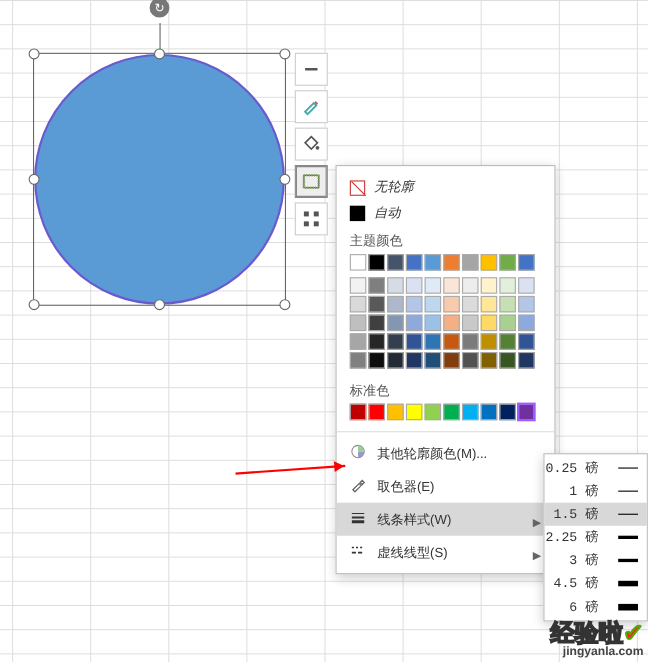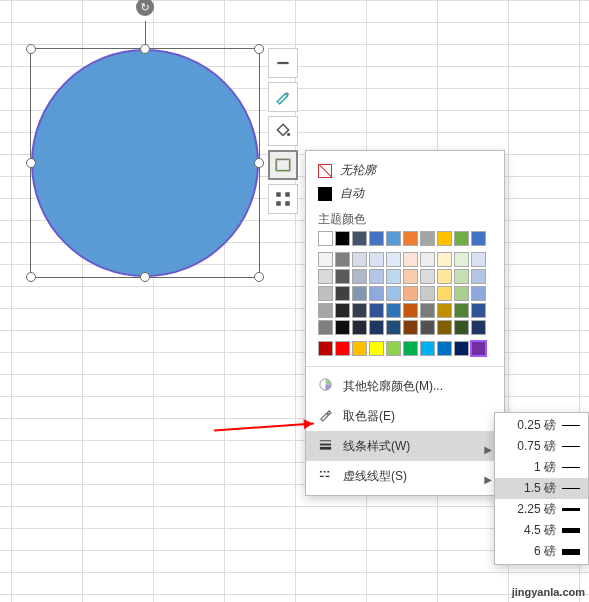--- a/index.html
+++ b/index.html
@@ -83,22 +83,23 @@
   .divider { height:1px; background:#ddd; margin:4px 0; }
   
   .submenu {
     position: absolute; left: 494px; top: 412px;
     width: 95px; background: #fff; border:1px solid #bbb;
     box-shadow:0 3px 10px rgba(0,0,0,0.2);
     padding: 2px 0;
   }
   .wrow {
     display:flex; align-items:center; justify-content:flex-end;
-    gap:6px; padding:2px 8px 2px 6px; cursor:pointer;
+    gap:18px; padding:2px 8px 2px 6px; cursor:pointer;
     font-size: 12px;
+    font-family: Liberation Mono, monospace;
   }
   .wrow.hover { background:#d8d8d8; }
   .wrow .lbl { min-width:48px; text-align:right; }
   .wrow .prev { flex:0 0 18px; height:12px; display:flex; align-items:center; justify-content:flex-start; }
   .wrow .prev span { display:block; width:18px; background:#000; }
   
   .arrow {
     position:absolute; left:214px; top:426px;
     width:100px; height:2px; background:#f00;
     transform: rotate(-4deg);
@@ -240,20 +241,21 @@
       <div class="sw" style="background: rgb(13, 13, 13);"></div>
       <div class="sw" style="background: rgb(34, 43, 53);"></div>
       <div class="sw" style="background: rgb(32, 55, 100);"></div>
       <div class="sw" style="background: rgb(31, 78, 120);"></div>
       <div class="sw" style="background: rgb(131, 60, 12);"></div>
       <div class="sw" style="background: rgb(82, 82, 82);"></div>
       <div class="sw" style="background: rgb(128, 96, 0);"></div>
       <div class="sw" style="background: rgb(55, 86, 35);"></div>
       <div class="sw" style="background: rgb(32, 55, 100);"></div>
     </div>
+  <div class="sect">标准色</div>
   <div class="std-grid" id="std-grid">
       <div class="sw" style="background: rgb(192, 0, 0);"></div>
       <div class="sw" style="background: rgb(255, 0, 0);"></div>
       <div class="sw" style="background: rgb(255, 192, 0);"></div>
       <div class="sw" style="background: rgb(255, 255, 0);"></div>
       <div class="sw" style="background: rgb(146, 208, 80);"></div>
       <div class="sw" style="background: rgb(0, 176, 80);"></div>
       <div class="sw" style="background: rgb(0, 176, 240);"></div>
       <div class="sw" style="background: rgb(0, 112, 192);"></div>
       <div class="sw" style="background: rgb(0, 32, 96);"></div>
@@ -294,54 +296,55 @@
 </div>
 
 <div class="submenu" id="weight-menu">
     <div class="wrow">
       <span class="lbl">0.25 磅</span>
       <span class="prev">
         <span style="height: 1px;"></span>
       </span>
     </div>
     <div class="wrow">
-      <span class="lbl">0.75 磅</span>
-      <span class="prev">
-        <span style="height: 1px;"></span>
-      </span>
-    </div>
-    <div class="wrow">
       <span class="lbl">1 磅</span>
       <span class="prev">
         <span style="height: 1px;"></span>
       </span>
     </div>
     <div class="wrow hover">
       <span class="lbl">1.5 磅</span>
       <span class="prev">
         <span style="height: 1.5px;"></span>
       </span>
     </div>
     <div class="wrow">
       <span class="lbl">2.25 磅</span>
       <span class="prev">
         <span style="height: 2.25px;"></span>
       </span>
     </div>
     <div class="wrow">
+      <span class="lbl">3 磅</span>
+      <span class="prev">
+        <span style="height: 3px;"></span>
+      </span>
+    </div>
+    <div class="wrow">
       <span class="lbl">4.5 磅</span>
       <span class="prev">
         <span style="height: 4.5px;"></span>
       </span>
     </div>
     <div class="wrow">
       <span class="lbl">6 磅</span>
       <span class="prev">
         <span style="height: 6px;"></span>
       </span>
     </div>
   </div>
 
 <div class="arrow"></div>
 
 <div class="wm">
+  <div class="t"><span>经验啦</span><span class="chk">✔</span></div>
   <div class="s">jingyanla.com</div>
 </div>
 
 </body></html>

